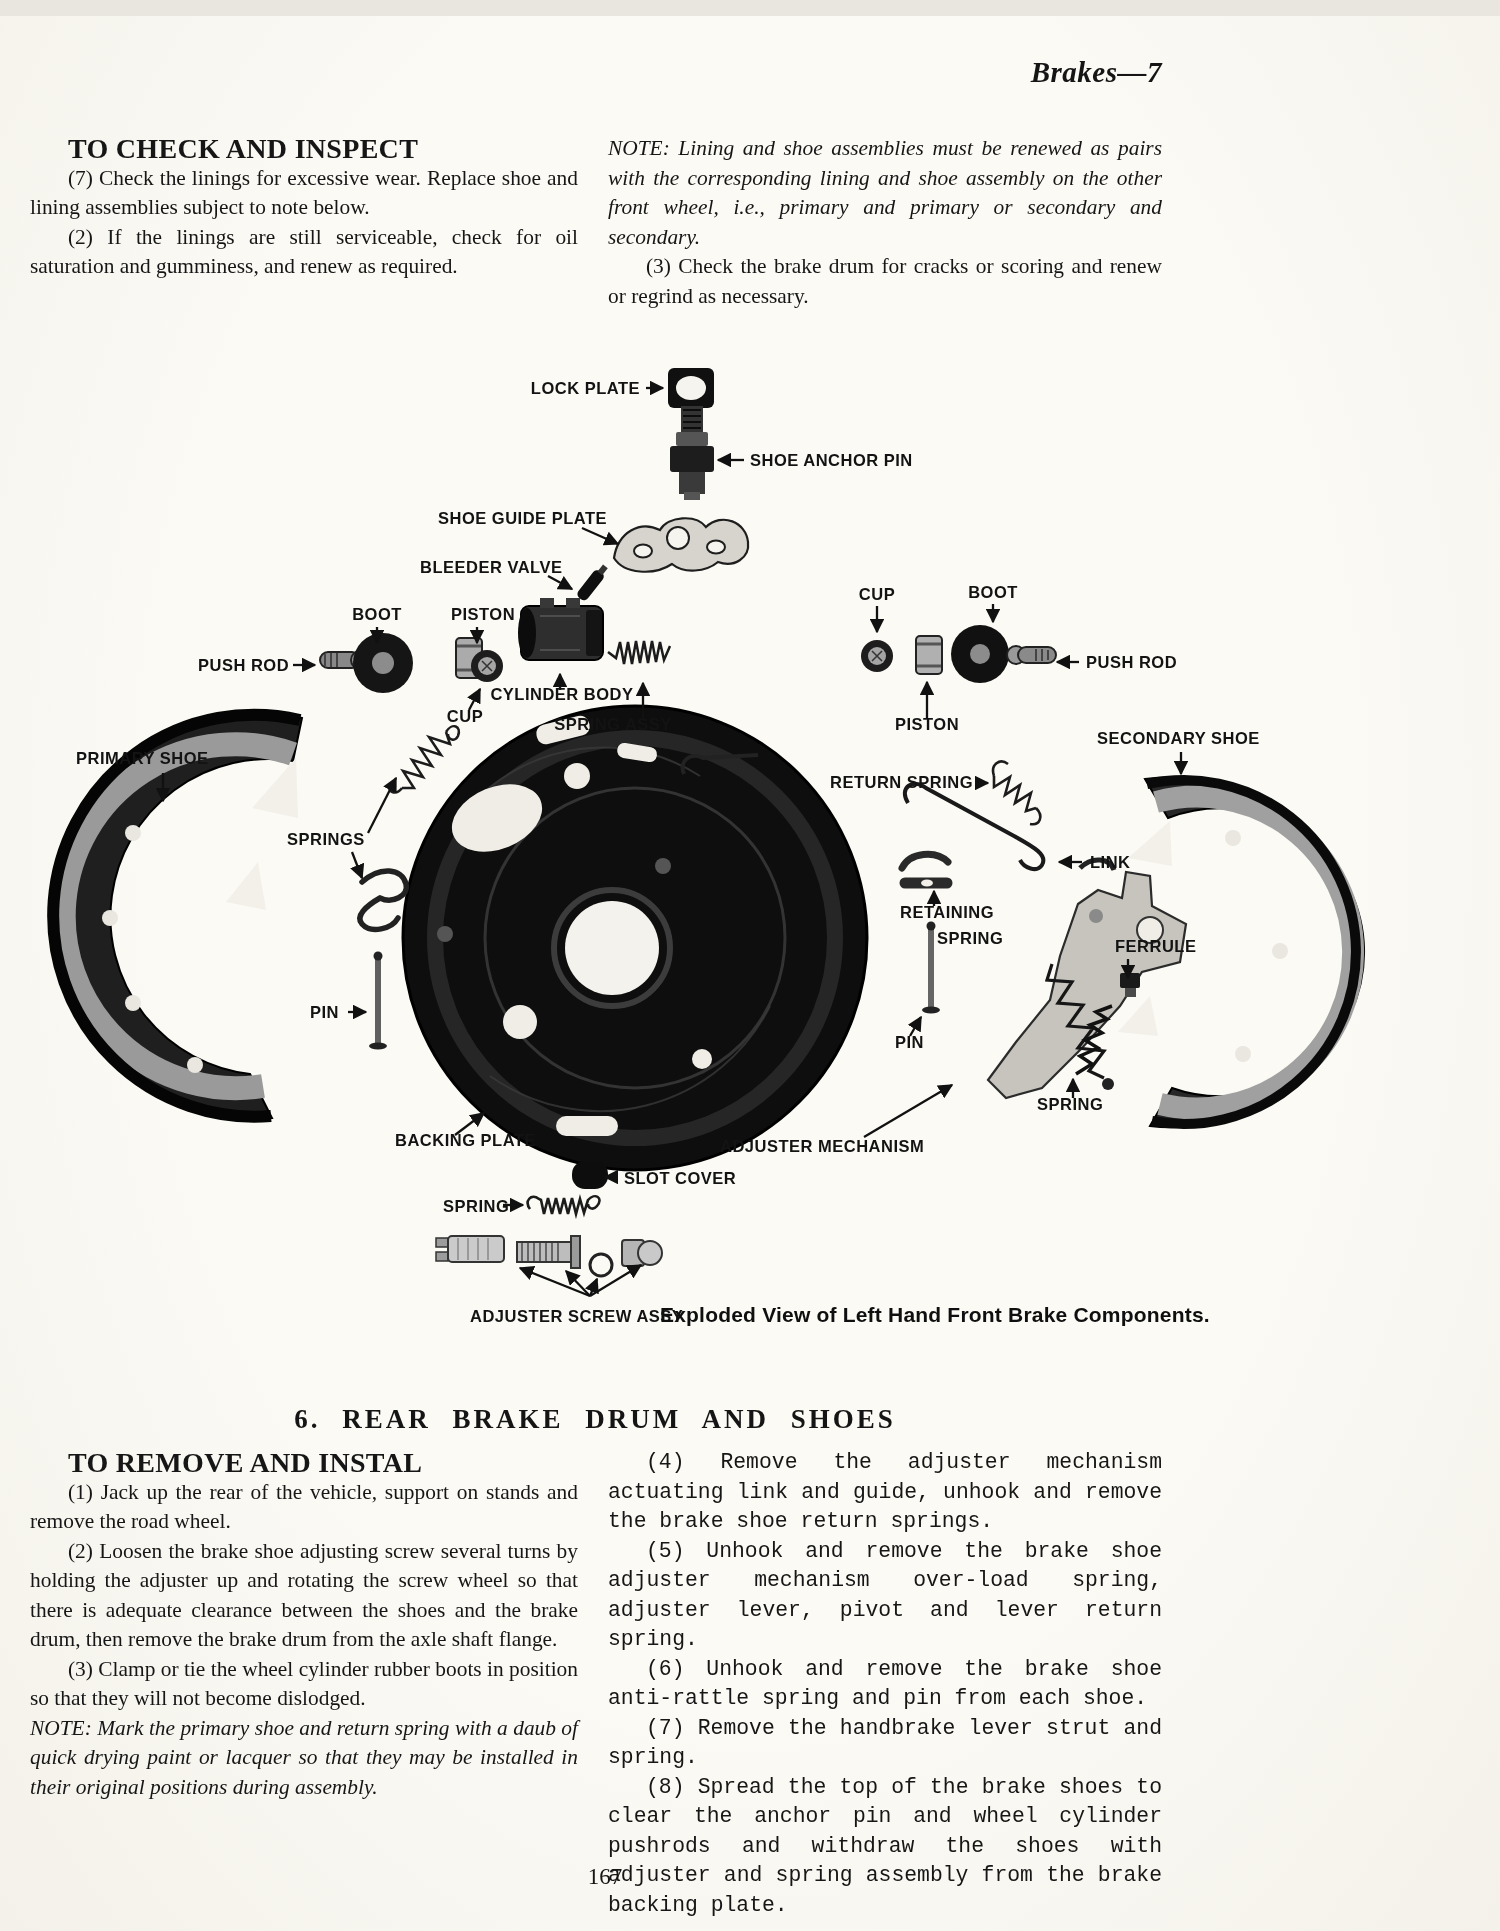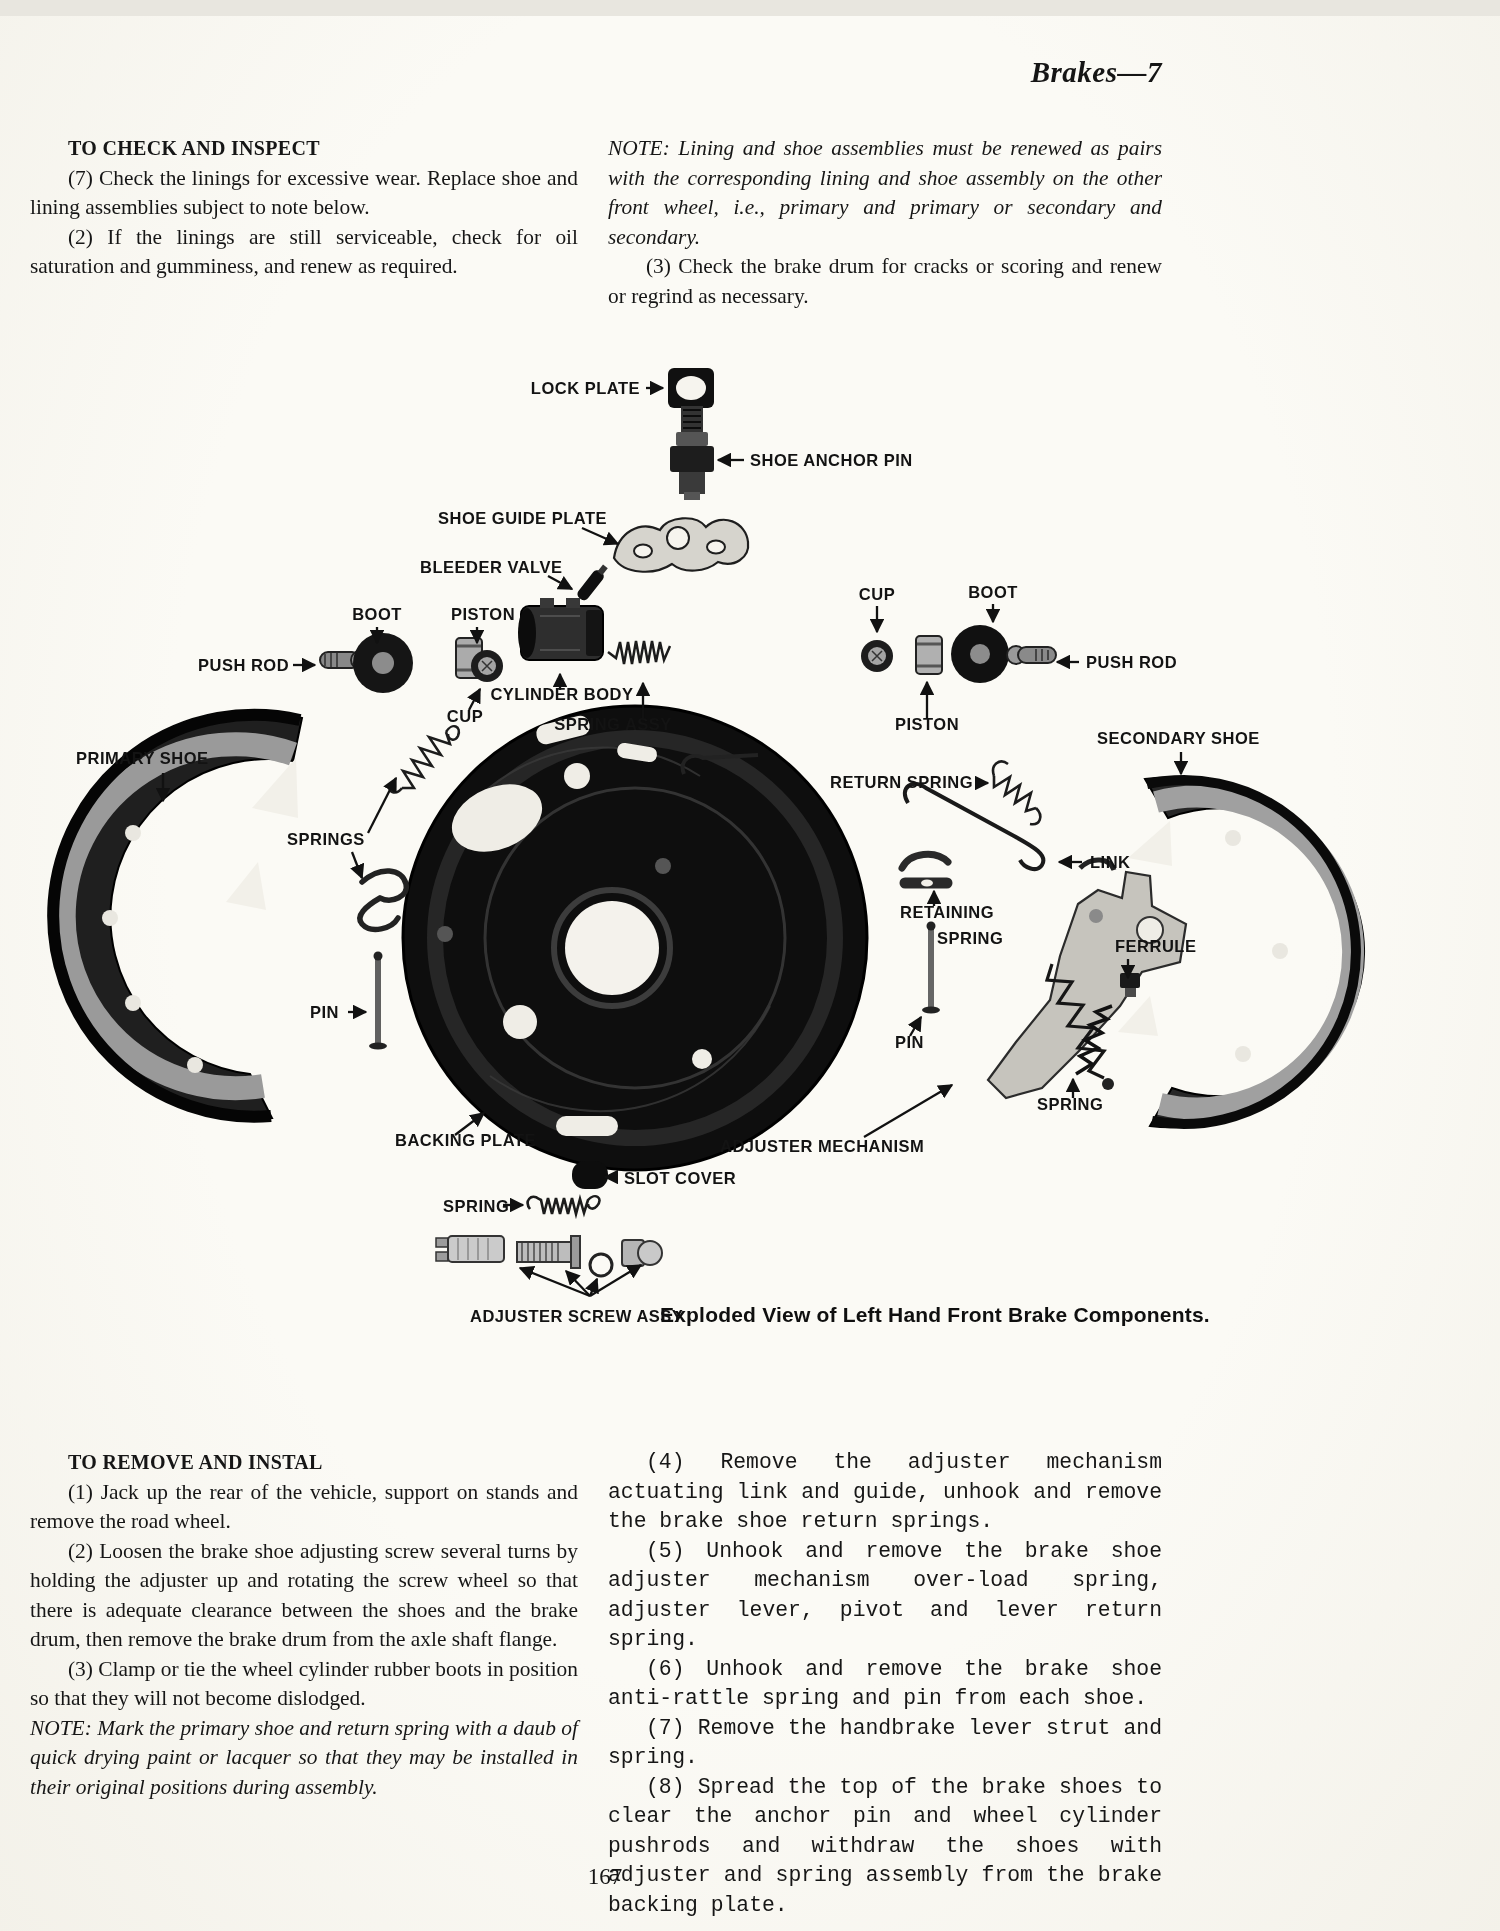--- a/index.html
+++ b/index.html
@@ -12,21 +12,21 @@
     position:absolute;top:40px;left:608px;width:554px;text-align:right;
     font:bold italic 29px "Liberation Serif", serif;letter-spacing:.5px;
   }
   .col{
     position:absolute;text-align:justify;
     font:21.4px/29.5px "Liberation Serif", serif;color:#161616;
   }
   .col p{margin:0;text-indent:38px;}
   .col p.noindent{text-indent:0;}
   .subhead{
-    font-weight:bold;font-size:20px;letter-spacing:.3px;
+    font-weight:bold;font-size:28px;letter-spacing:.3px;
     margin:0 0 31px 0;text-indent:0;text-align:left;
   }
   .note{font-style:italic;}
   .gap-top{margin-top:41px;}
   .sechead{
     position:absolute;top:1388px;left:30px;width:1130px;text-align:center;
     font:bold 27px "Liberation Serif", serif;letter-spacing:3px;word-spacing:12px;
   }
   .pagenum{
     position:absolute;top:1848px;left:555px;width:100px;text-align:center;
@@ -307,20 +307,21 @@
     <text class="dl" x="1037" y="804">SPRING</text>
     <text class="dl" x="1097" y="438">SECONDARY SHOE</text>
     <text class="dl" x="720" y="846">ADJUSTER MECHANISM</text>
     <text class="dl" x="395" y="840">BACKING PLATE</text>
     <text class="dl" x="624" y="878">SLOT COVER</text>
     <text class="dl" x="443" y="906">SPRING</text>
     <text class="dl" x="470" y="1016">ADJUSTER SCREW ASSY</text>
     <text class="cap" x="660" y="1016">Exploded View of Left Hand Front Brake Components.</text>
   </svg>
 
+  <div class="sechead">6. REAR BRAKE DRUM AND SHOES</div>
 
   <div class="col" style="top:1432px;left:30px;width:548px;">
     <p class="subhead">TO REMOVE AND INSTAL</p>
     <p>(1) Jack up the rear of the vehicle, support on stands and remove the road wheel.</p>
     <p>(2) Loosen the brake shoe adjusting screw several turns by holding the adjuster up and rotating the screw wheel so that there is adequate clearance between the shoes and the brake drum, then remove the brake drum from the axle shaft flange.</p>
     <p>(3) Clamp or tie the wheel cylinder rubber boots in position so that they will not become dislodged.</p>
     <p class="note noindent">NOTE: Mark the primary shoe and return spring with a daub of quick drying paint or lacquer so that they may be installed in their original positions during assembly.</p>
   </div>
 
   <div class="col" style="top:1432px;left:608px;width:554px;font-family:Liberation Mono, monospace;">

